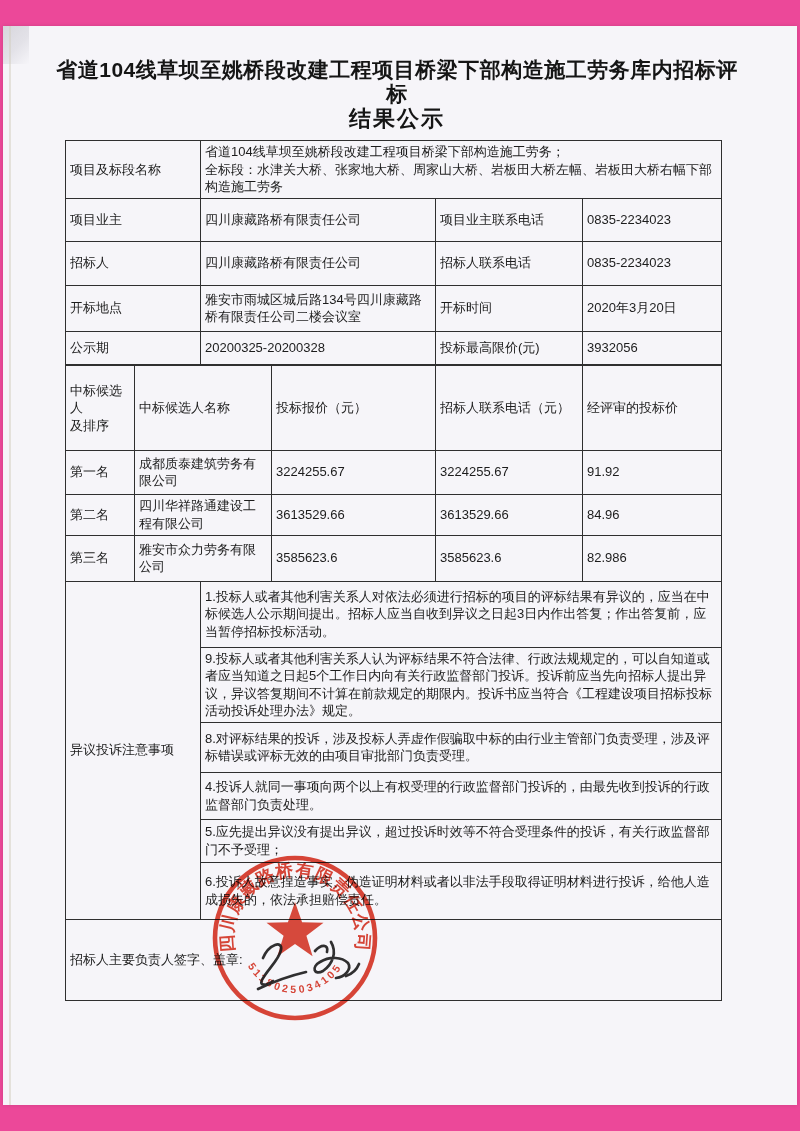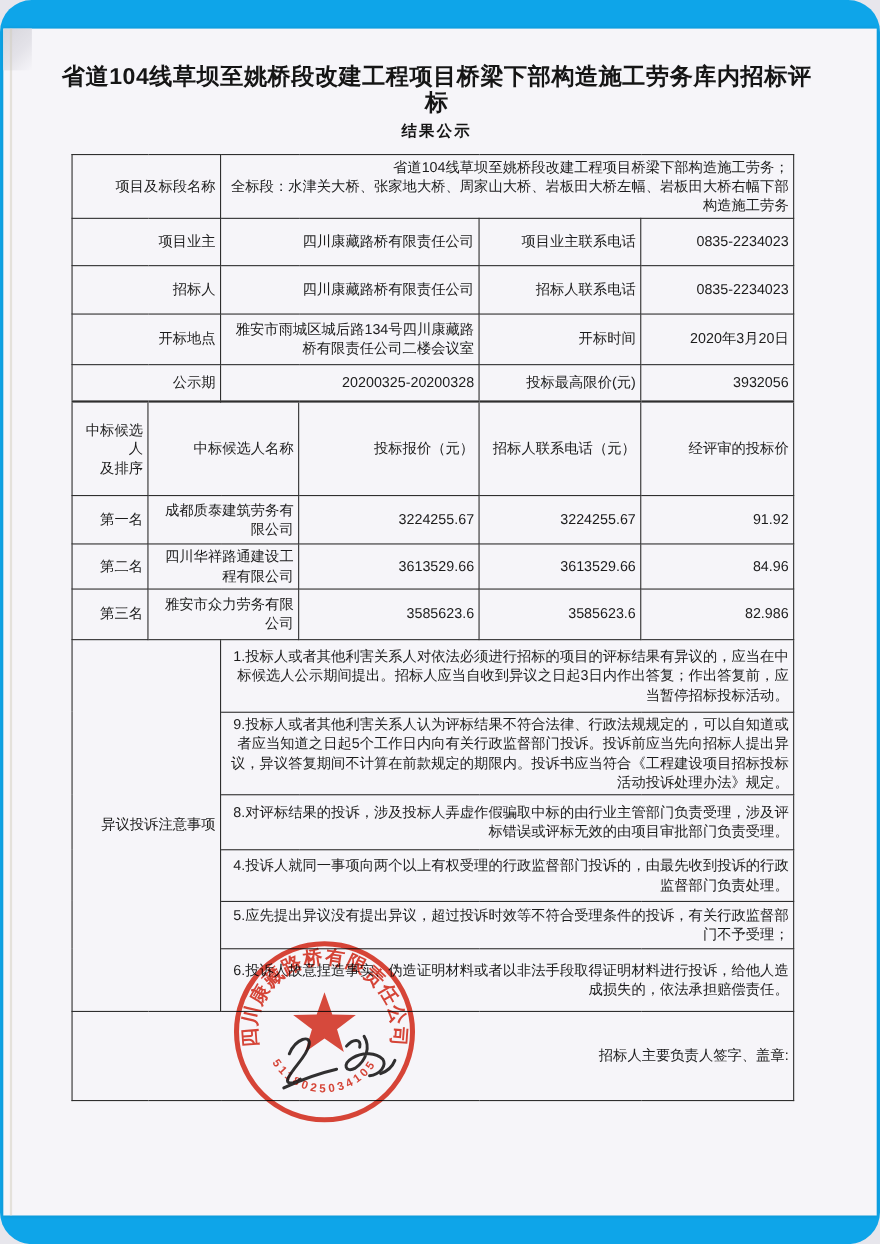--- a/index.html
+++ b/index.html
@@ -1,29 +1,29 @@
 <!DOCTYPE html>
 <html><head>
 <meta charset="utf-8">
 <style>
   * { margin:0; padding:0; box-sizing:border-box; }
   body { background:#e7e6ec; font-family:"Liberation Sans", sans-serif; }
-  .canvas { position:relative; width:800px; height:1131px; overflow:hidden; background:#0ea5e9; margin:0 auto;border-radius:29px; }
+  .canvas { position:relative; width:800px; height:1131px; overflow:hidden; background:#ec4899; margin:0 auto; }
   .page { position:absolute; left:3px; top:26px; width:794px; height:1079px; background:#f6f5f9; box-shadow:0 0 4px rgba(0,0,0,.12); }
   .corner-wedge { position:absolute; left:0; top:0; width:26px; height:38px;
     background:linear-gradient(135deg,#d7d6dc 0%, #e3e2e8 55%, rgba(246,245,249,0) 100%); }
   .crease { position:absolute; left:6px; top:0; width:2px; height:1079px; background:rgba(210,206,190,.5); }
 
   .title-block { position:absolute; left:40px; top:58px; width:714px; text-align:center; color:#151515; }
   .title-main { font-size:21px; font-weight:bold; line-height:24px; white-space:pre-line; letter-spacing:.5px; }
-  .title-sub  { font-size:14px; font-weight:bold; line-height:24px; letter-spacing:2px; margin-top:1px; }
+  .title-sub  { font-size:22px; font-weight:bold; line-height:24px; letter-spacing:2px; margin-top:1px; }
 
   table.doc { position:absolute; left:65px; top:140px; width:656px; border-collapse:collapse; table-layout:fixed;
     color:#1c1c1c; font-size:13px; }
-  table.doc td { border:1.4px solid #2f2f2f; text-align:right; vertical-align:middle; padding:2px 4px; line-height:1.35; }
+  table.doc td { border:1.4px solid #2f2f2f; text-align:left; vertical-align:middle; padding:2px 4px; line-height:1.35; }
   td.left { text-align:left; padding:3px 7px; }
   .pre { white-space:pre-line; }
   tr.thick-top td { border-top-width:2.2px; }
   td.note-cell { text-align:left; padding:4px 8px; line-height:1.36; }
   td.sig-cell { text-align:left; padding-left:7px; }
 
   .seal { position:absolute; left:209px; top:852px; width:172px; height:172px; mix-blend-mode:multiply; }
   .seal svg { display:block; }
 </style>
 </head>

